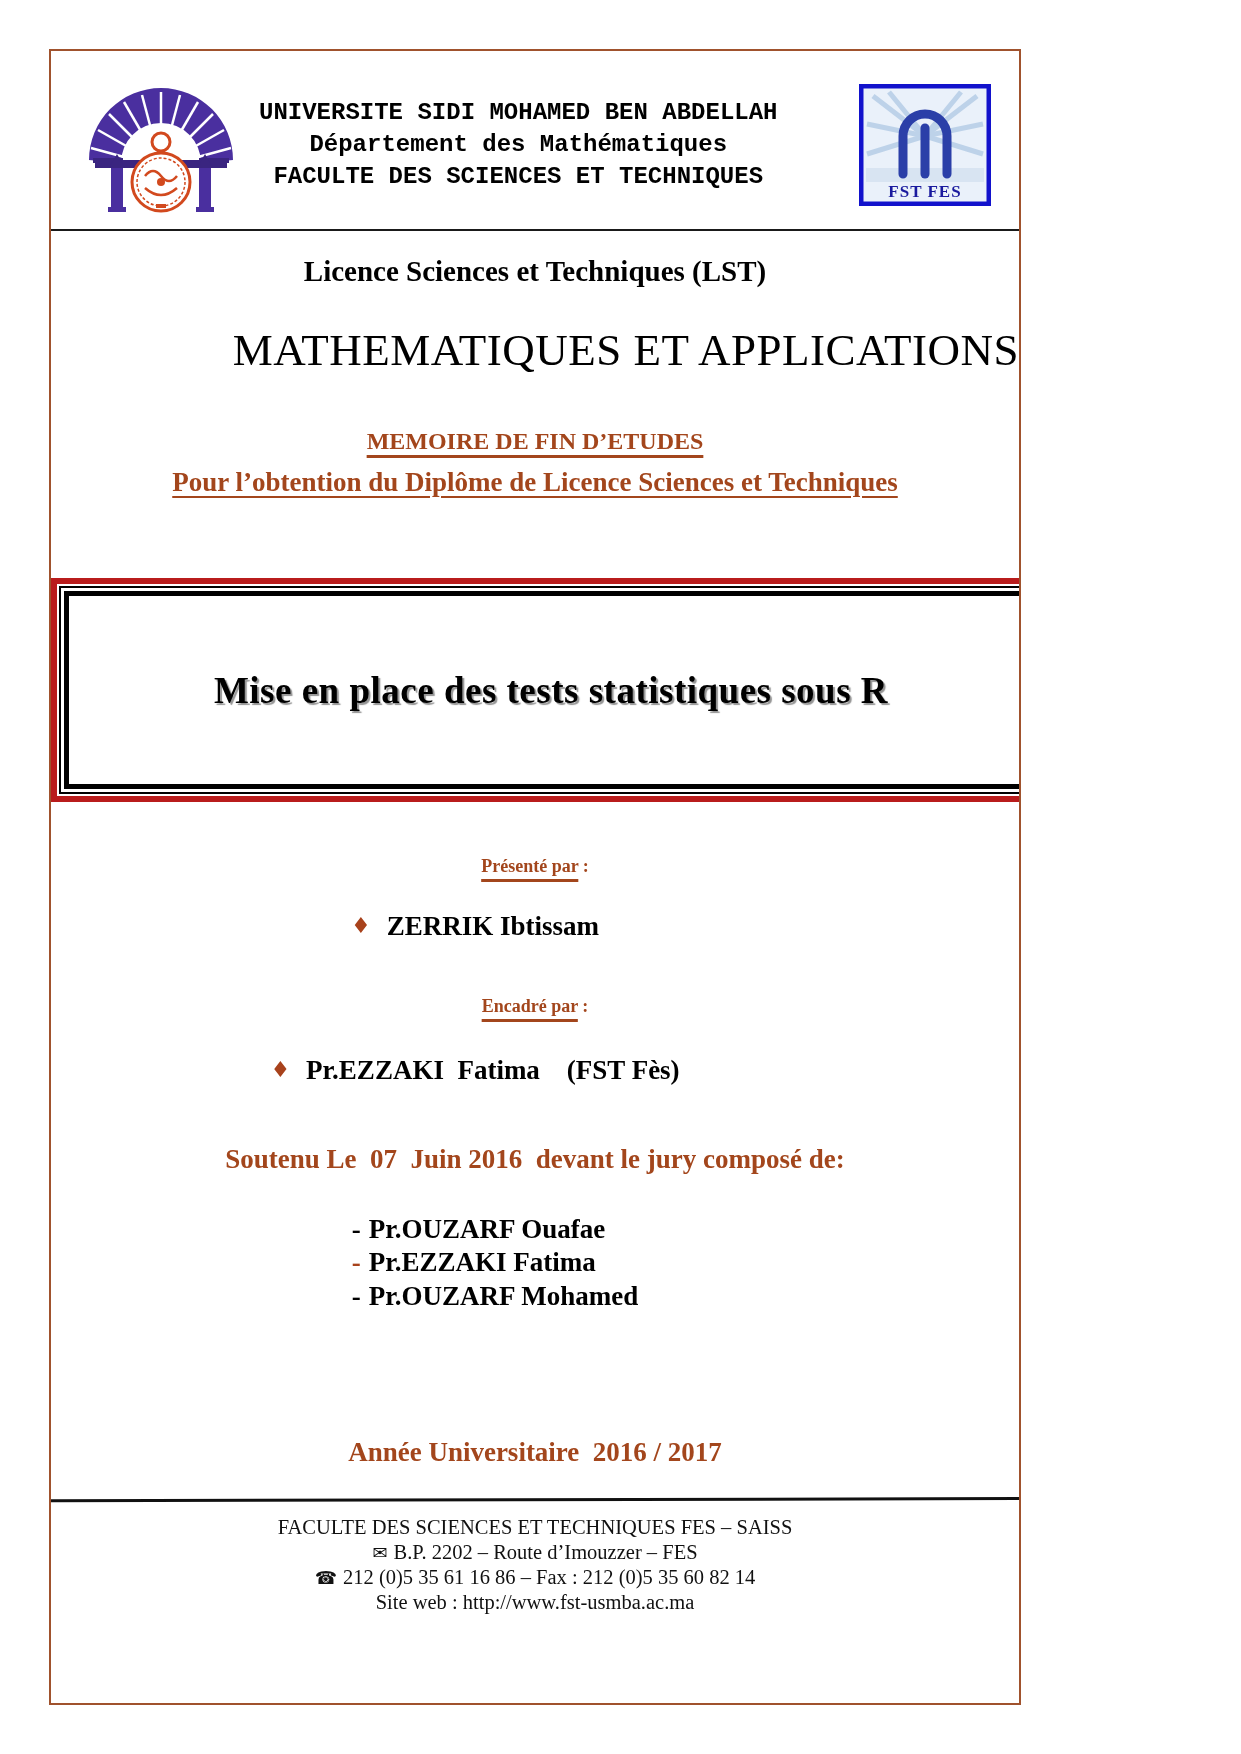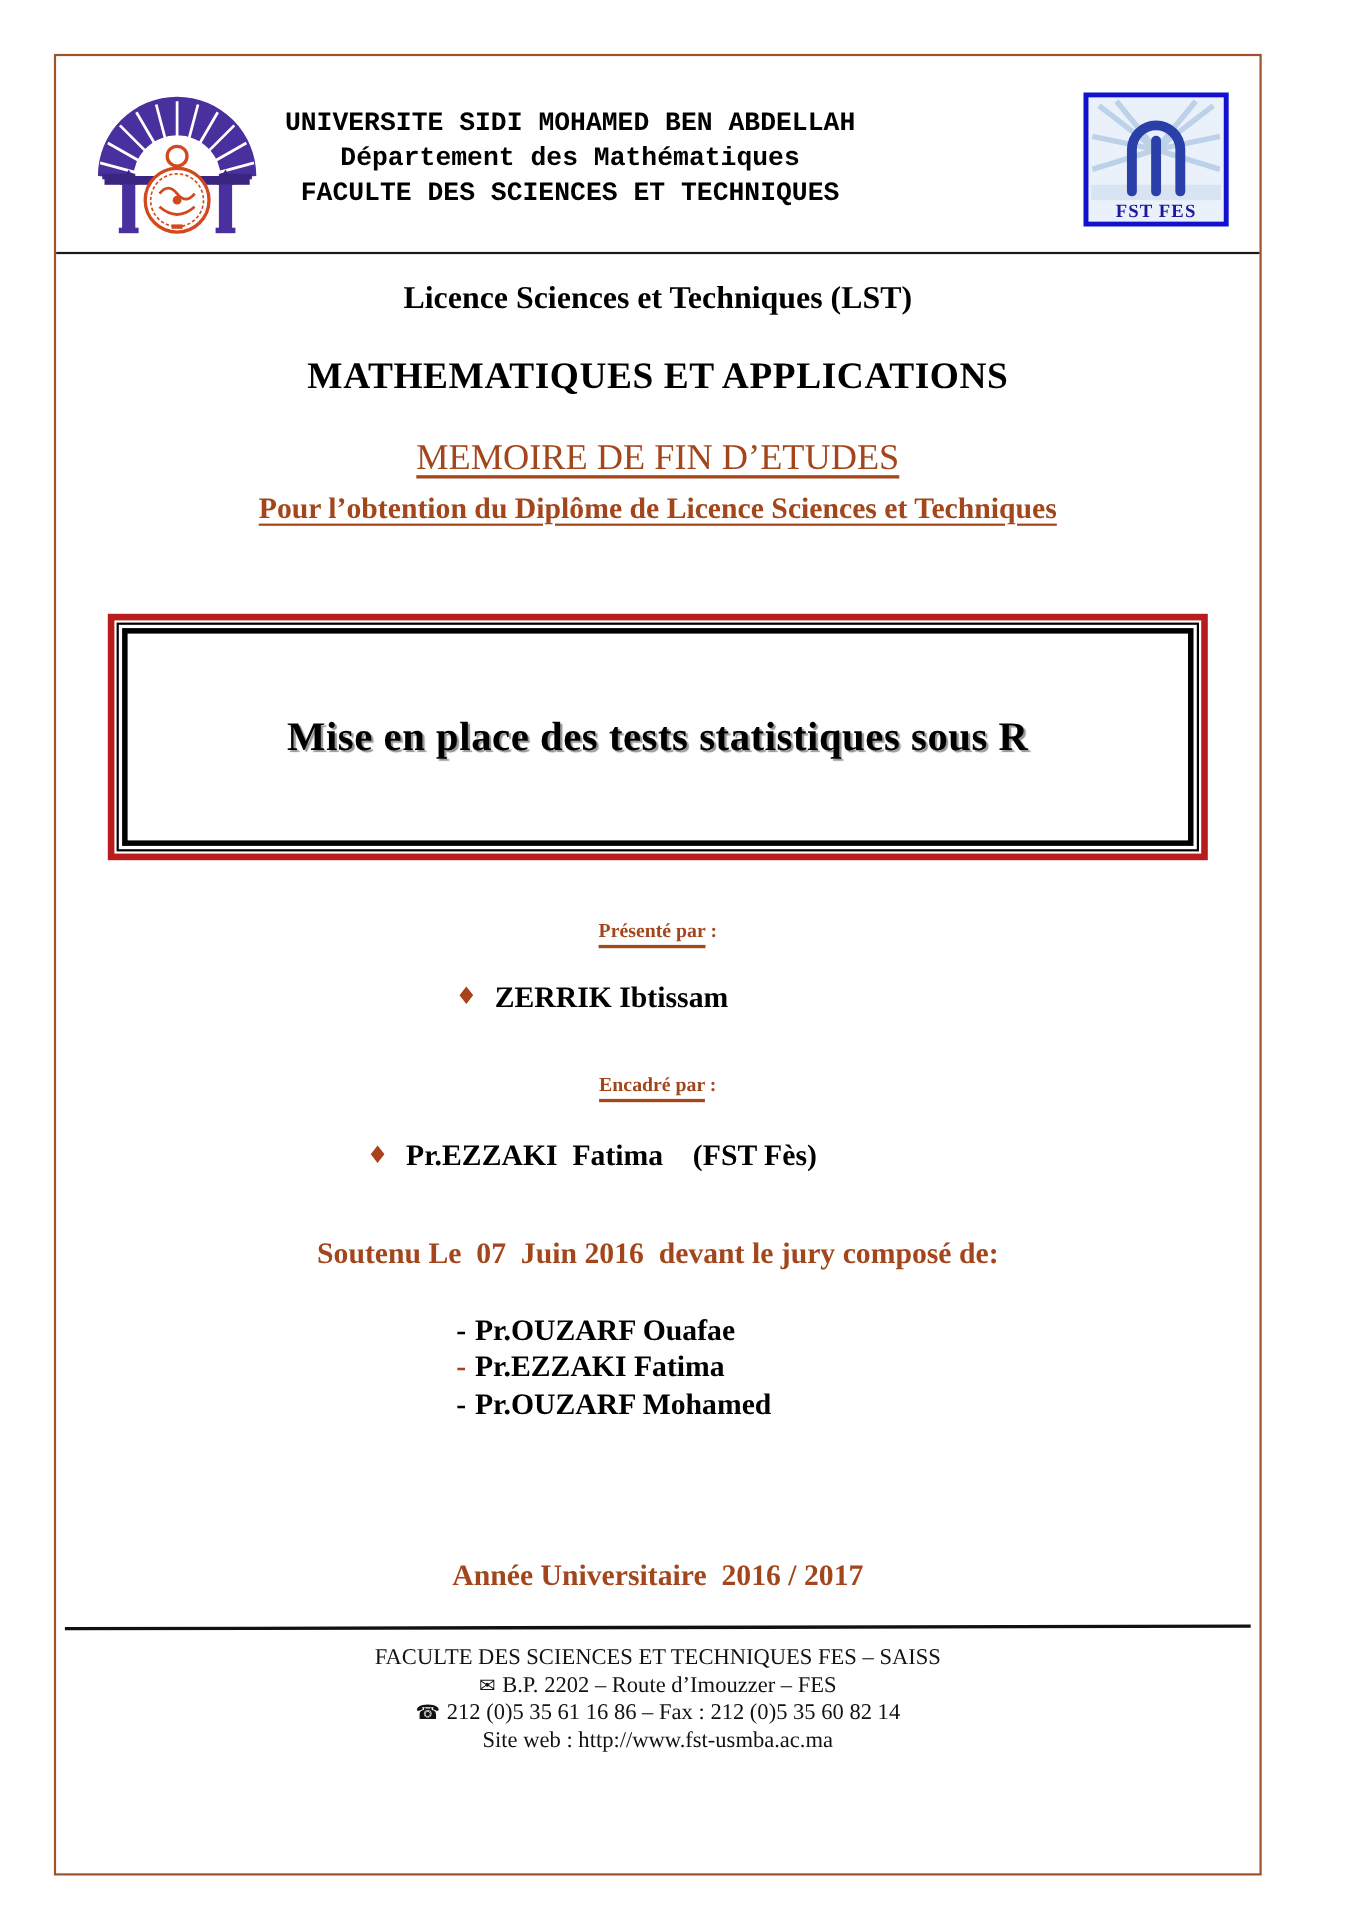--- a/index.html
+++ b/index.html
@@ -8,21 +8,21 @@
     --page-border: #A0522D;
     --navy: #1A1A9E;
     --ink: #000000;
   }
   html,body{margin:0;padding:0;background:#ffffff;}
   body{
     width:1241px;height:1754px;position:relative;
     font-family:"Liberation Serif", serif;color:var(--ink);
   }
   .page-frame{
-    position:absolute;left:49px;top:49px;width:1098px;height:1656px;
+    position:absolute;left:49px;top:49px;width:972px;height:1656px;
     border:2px solid var(--page-border);box-sizing:border-box;
     overflow:hidden;
   }
   
   .header-row{
     display:flex;align-items:center;
     padding:24px 28px 0 34px;height:140px;box-sizing:content-box;
   }
   .crest{width:152px;height:138px;flex:0 0 auto;}
   .header-text{
@@ -32,23 +32,23 @@
     white-space:nowrap;
   }
   .fst-logo{margin-left:auto;width:132px;height:122px;flex:0 0 auto;}
   .header-rule{
     border:none;border-top:2px solid #1a1a1a;
     width:1100px;margin:14px auto 0 auto;
   }
   
   .center{text-align:center;}
   .h-program{margin-top:24px;font-size:29px;font-weight:bold;}
-  .h-specialty{margin-top:36px;font-size:34px;font-weight:bold;letter-spacing:.5px;}
+  .h-specialty{margin-top:36px;font-size:45px;font-weight:normal;letter-spacing:.5px;text-align:right;}
   .h-memoire{
-    margin-top:36px;font-size:33px;font-weight:normal;color:var(--brown);
+    margin-top:52px;font-size:24px;font-weight:bold;color:var(--brown);
     text-decoration:underline;text-decoration-thickness:3px;text-underline-offset:6px;
   }
   .h-purpose{
     margin-top:12px;font-size:27px;font-weight:bold;color:var(--brown);
     text-decoration:underline;text-decoration-thickness:2px;text-underline-offset:5px;
   }
   
   .tbox-outer{
     width:1000px;margin:80px auto 0 auto;
     border:6px solid #b91c1c;padding:2px;box-sizing:border-box;

